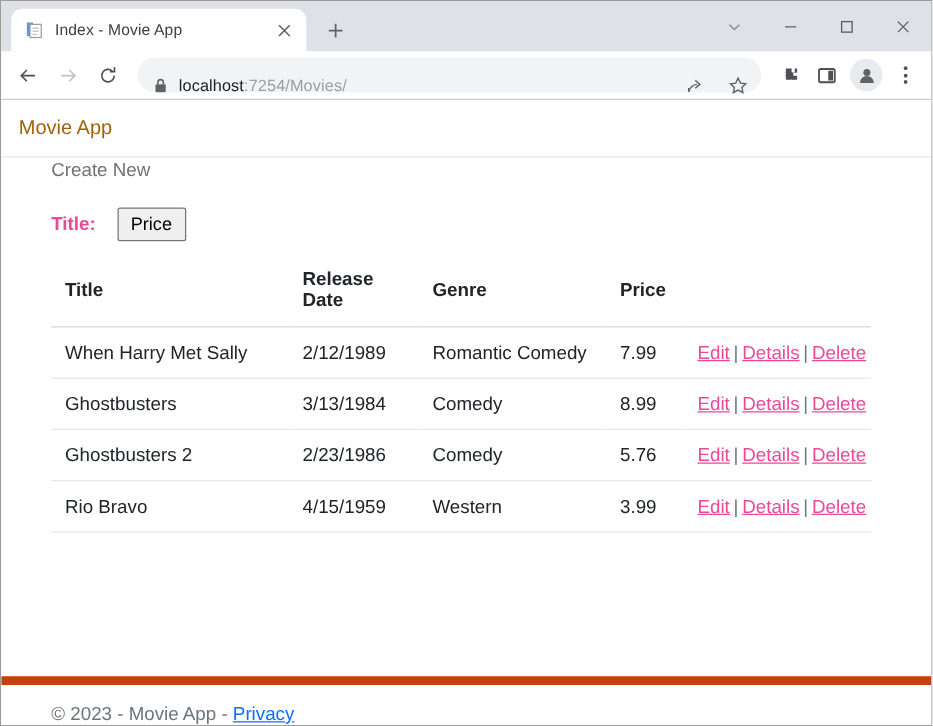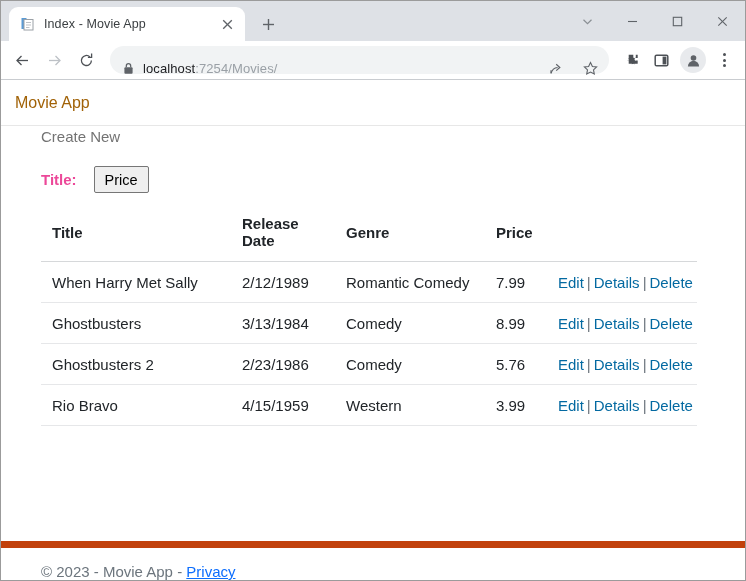--- a/index.html
+++ b/index.html
@@ -277,21 +277,22 @@
     overflow: hidden;
     text-overflow: ellipsis;
   }
   .col-title   { width: 190px; }
   .col-date    { width: 104px; }
   .col-genre   { width: 150px; }
   .col-price   { width: 62px; }
   .col-actions { width: 150px; }
 
   .row-actions a {
-    color: #0369a1;
+    color: #ec4899;
+    text-decoration: underline;
     font-size: 15px;
   }
   .row-actions .sep { color: #6c757d; padding: 0 3px; }
 
   .site-footer {
     border-top: 7px solid #c2410c;
     padding: 15px 16px 0 40px;
     flex: 0 0 auto;
     margin-top: 24px;
   }

